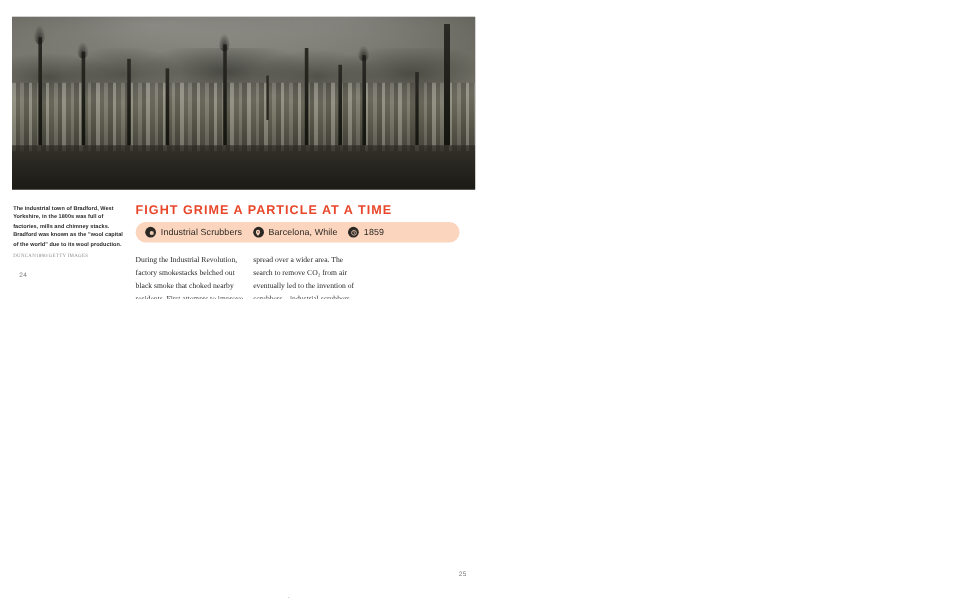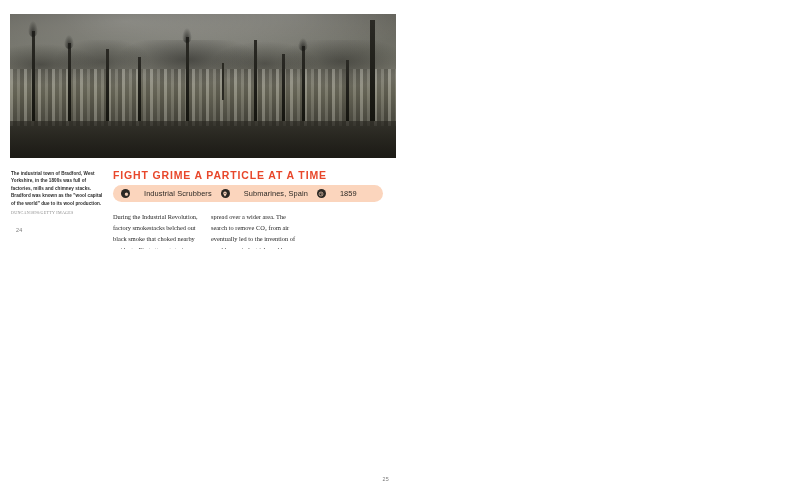--- a/index.html
+++ b/index.html
@@ -90,21 +90,21 @@
     color: #e8472b;
   }
   .metapill {
     position: absolute; left: 113px; top: 185px;
     height: 17px; width: 270px;
     background: #fbd5bd;
     border-radius: 9px;
     display: flex; align-items: center;
     padding: 0 8px; gap: 9px;
   }
-  .meta-item { display:flex; align-items:center; gap: 14px; }
+  .meta-item { display:flex; align-items:center; gap: 4px; }
   .meta-ico {
     width: 9px; height: 9px; border-radius: 50%;
     background: #2b2824;
     display:flex; align-items:center; justify-content:center;
     color:#fbd5bd; font-size: 6px; line-height:1;
   }
   .meta-ico svg { display:block; }
   .meta-label {
     font-family: "Liberation Sans", sans-serif;
     font-size: 7.4px; color: #2b2824; letter-spacing: .1px;
@@ -224,21 +224,21 @@
         </span>
         <span class="meta-label">Industrial Scrubbers</span>
       </div>
 
       <div class="meta-item">
         <span class="meta-ico">
           <svg width="6" height="6" viewBox="0 0 24 24" fill="#fbd5bd">
             <path d="M12 2a7 7 0 00-7 7c0 5 7 13 7 13s7-8 7-13a7 7 0 00-7-7zm0 9.5A2.5 2.5 0 1112 6.5a2.5 2.5 0 010 5z"></path>
           </svg>
         </span>
-        <span class="meta-label">Submarines, Spain</span>
+        <span class="meta-label">Barcelona, While</span>
       </div>
 
       <div class="meta-item">
         <span class="meta-ico">
           <svg width="6" height="6" viewBox="0 0 24 24" fill="none" stroke="#fbd5bd" stroke-width="2.6">
             <circle cx="12" cy="12" r="8"></circle>
               <path d="M12 7v5l3 2"></path>
           </svg>
         </span>
         <span class="meta-label">1859</span>

